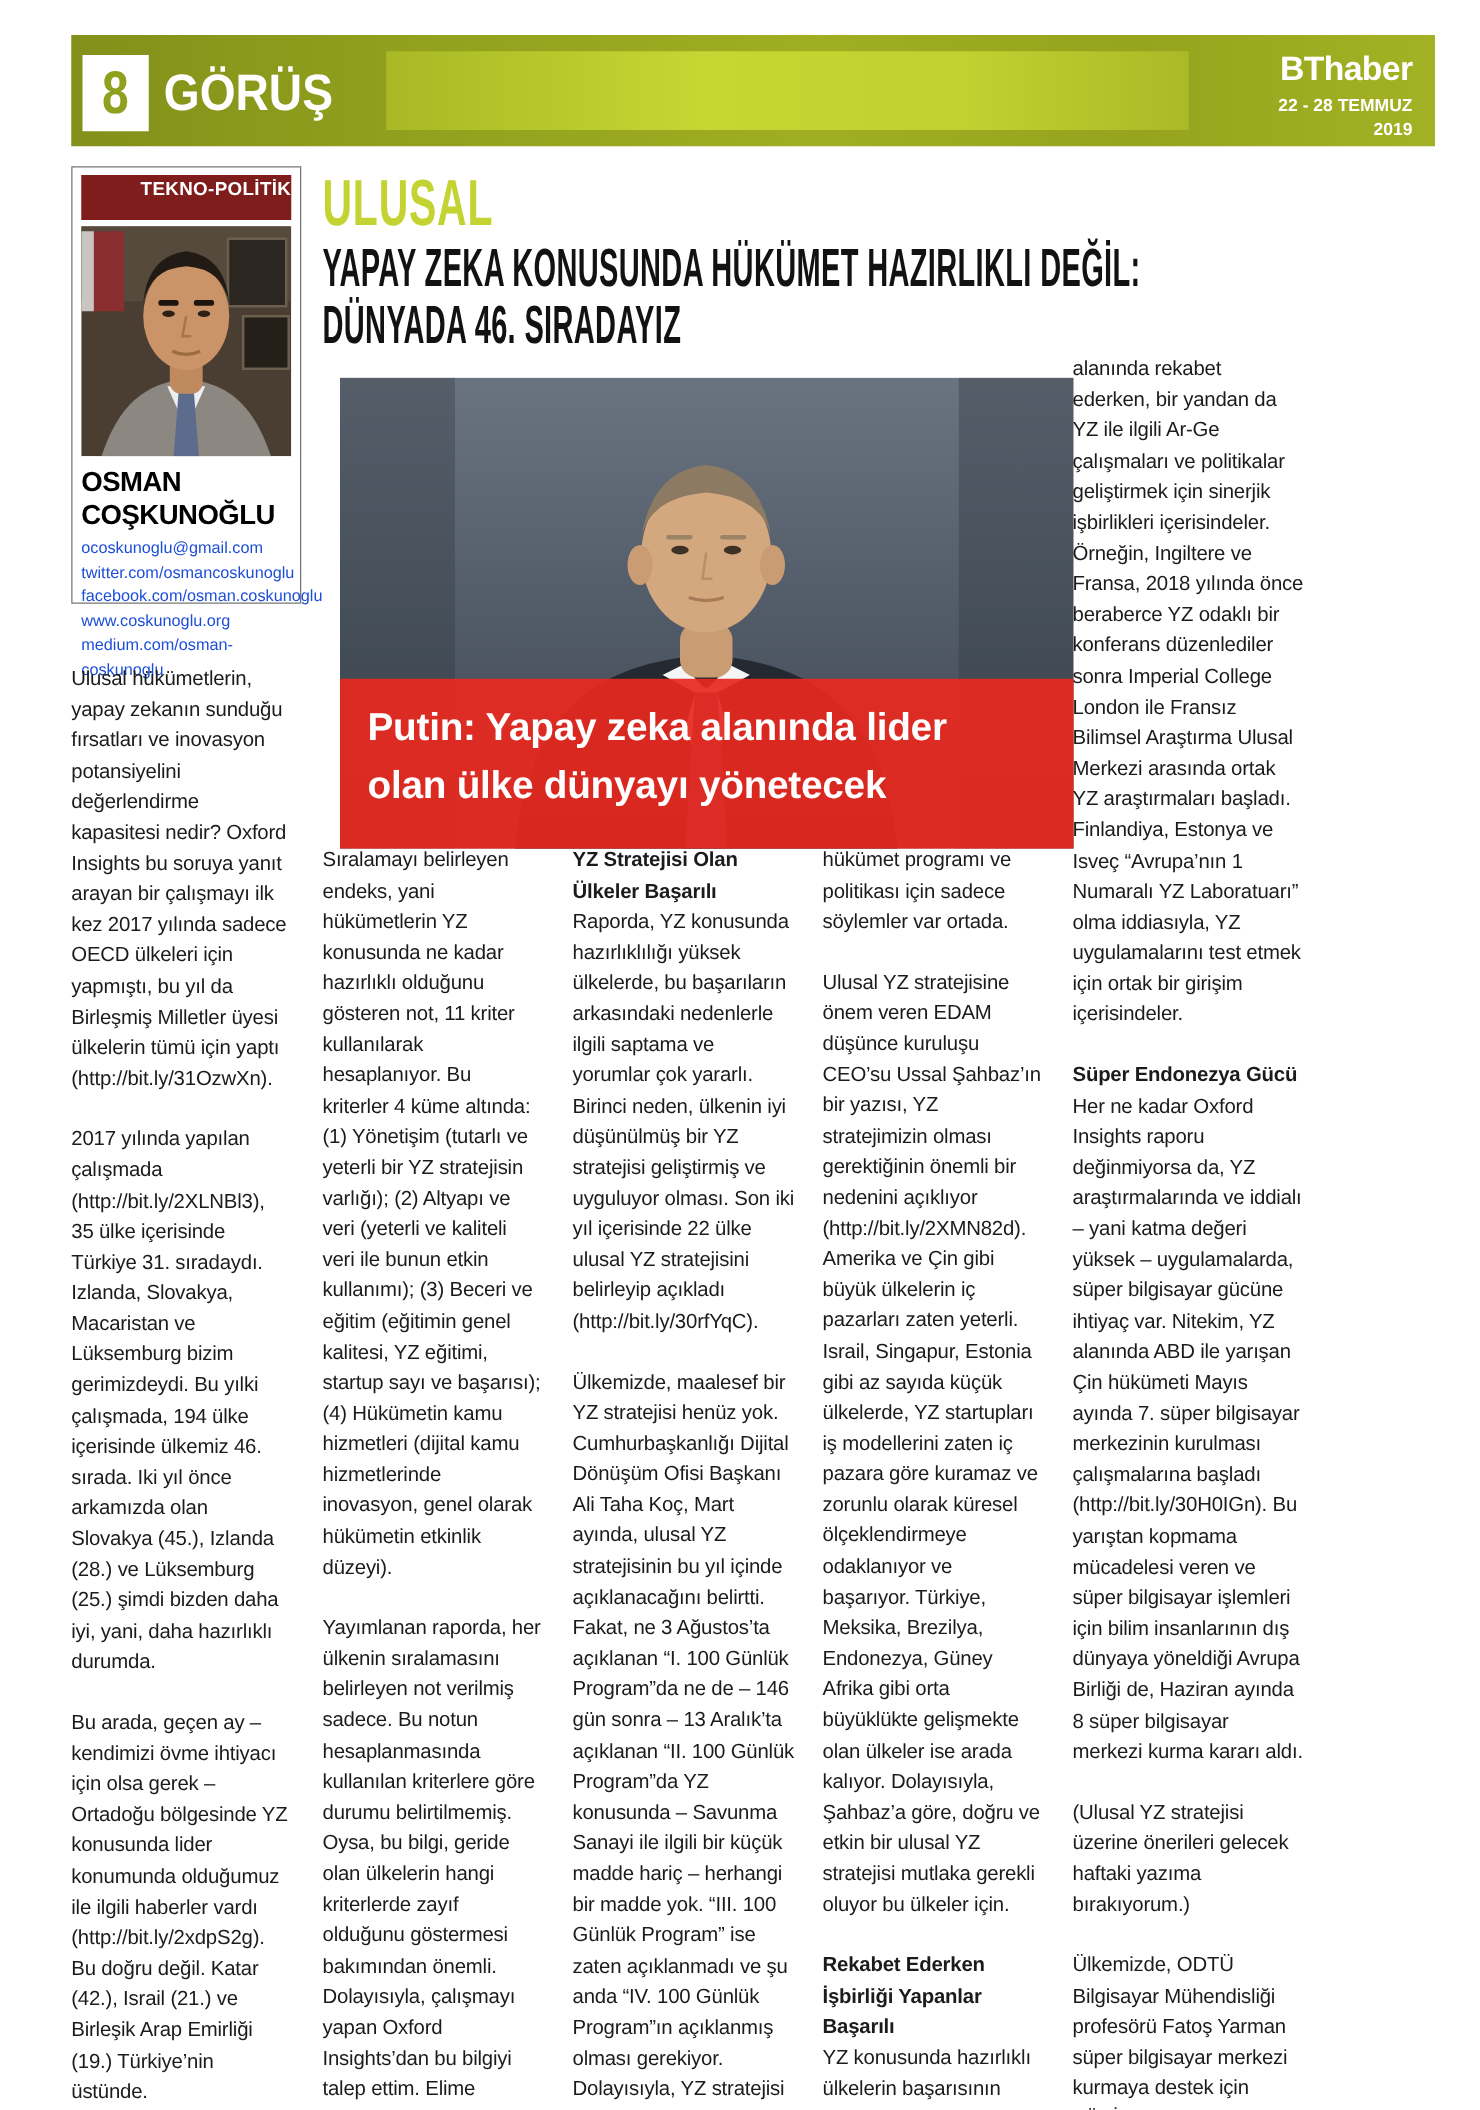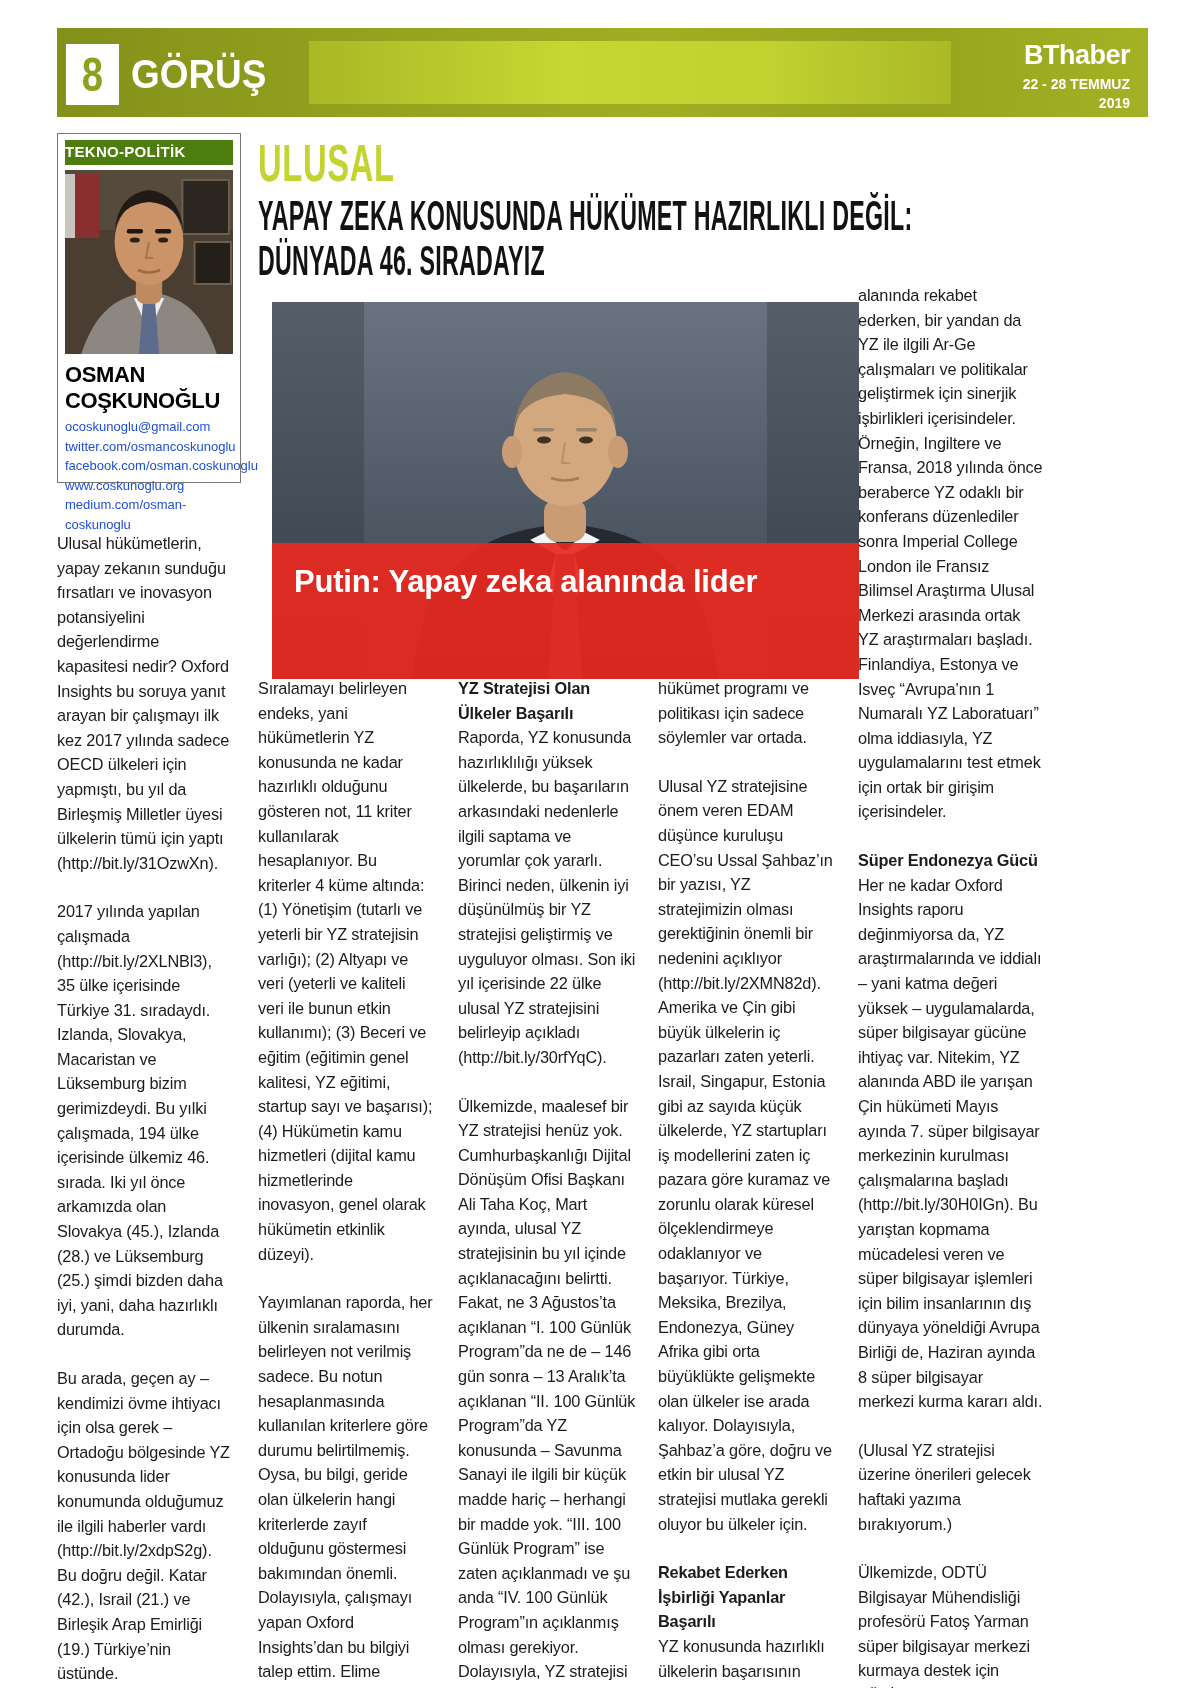--- a/index.html
+++ b/index.html
@@ -30,22 +30,22 @@
   .brand-name { font-size:27px; font-weight:bold; letter-spacing:-0.5px; }
   .brand-date { font-size:14px; font-weight:bold; margin-top:5px; }
   .brand-year { font-size:14px; font-weight:bold; margin-top:3px; }
 
   
   .author-box {
     position:absolute; left:57px; top:133px; width:184px; height:350px;
     border:1px solid #777; box-sizing:border-box; padding:6px 7px; background:#fff;
   }
   .tag-bar {
-    background:#4d7c0f; color:#fff; font-weight:bold; font-size:15px;
-    text-align:left; padding:3px 0 5px; letter-spacing:.3px;
+    background:#7f1d1d; color:#fff; font-weight:bold; font-size:15px;
+    text-align:right; padding:3px 0 16px; letter-spacing:.3px;
   }
   .portrait { margin-top:5px; width:100%; height:184px; display:block; }
   .author-name { font-weight:bold; font-size:22px; margin-top:8px; letter-spacing:-0.4px; color:#000; }
   .contacts { margin-top:3px; font-size:13px; line-height:19.5px; color:#1d4ed8; }
 
   
   .kicker {
     position:absolute; left:258px; top:133px; font-size:52px; font-weight:bold; color:#c3d331;
     transform:scaleX(.63); transform-origin:left top; white-space:nowrap; letter-spacing:1px;
   }
@@ -162,20 +162,21 @@
       <ellipse cx="314" cy="138" rx="7" ry="3.5" fill="#3e3226"></ellipse>
       <rect x="261" y="126" width="21" height="3.5" rx="1.7" fill="#9b8468"></rect>
       <rect x="304" y="126" width="21" height="3.5" rx="1.7" fill="#9b8468"></rect>
       <path d="M293,140 L290,161 L298,161" fill="none" stroke="#b98f69" stroke-width="2"></path>
       <path d="M279,176 Q293,181 307,176" fill="none" stroke="#a87a58" stroke-width="2.5"></path>
       <path d="M258,238 L240,302 L262,332 L284,252 Z" fill="#1b2026"></path>
       <path d="M328,238 L346,302 L324,332 L302,252 Z" fill="#1b2026"></path>
     </svg>
     <figcaption class="caption">
       <div>Putin: Yapay zeka alanında lider</div>
+      <div>olan ülke dünyayı yönetecek</div>
     </figcaption>
   </figure>
 
   <div class="textcol col1">
     <p>Ulusal hükümetlerin, yapay zekanın sunduğu fırsatları ve inovasyon potansiyelini değerlendirme kapasitesi nedir? Oxford Insights bu soruya yanıt arayan bir çalışmayı ilk kez 2017 yılında sadece OECD ülkeleri için yapmıştı, bu yıl da Birleşmiş Milletler üyesi ülkelerin tümü için yaptı (http://bit.ly/31OzwXn).</p>
     <p>2017 yılında yapılan çalışmada (http://bit.ly/2XLNBl3), 35 ülke içerisinde Türkiye 31. sıradaydı. Izlanda, Slovakya, Macaristan ve Lüksemburg bizim gerimizdeydi. Bu yılki çalışmada, 194 ülke içerisinde ülkemiz 46. sırada. Iki yıl önce arkamızda olan Slovakya (45.), Izlanda (28.) ve Lüksemburg (25.) şimdi bizden daha iyi, yani, daha hazırlıklı durumda.</p>
     <p>Bu arada, geçen ay – kendimizi övme ihtiyacı için olsa gerek – Ortadoğu bölgesinde YZ konusunda lider konumunda olduğumuz ile ilgili haberler vardı (http://bit.ly/2xdpS2g). Bu doğru değil. Katar (42.), Israil (21.) ve Birleşik Arap Emirliği (19.) Türkiye’nin üstünde.</p>
   </div>
 
   <div class="textcol col2">

